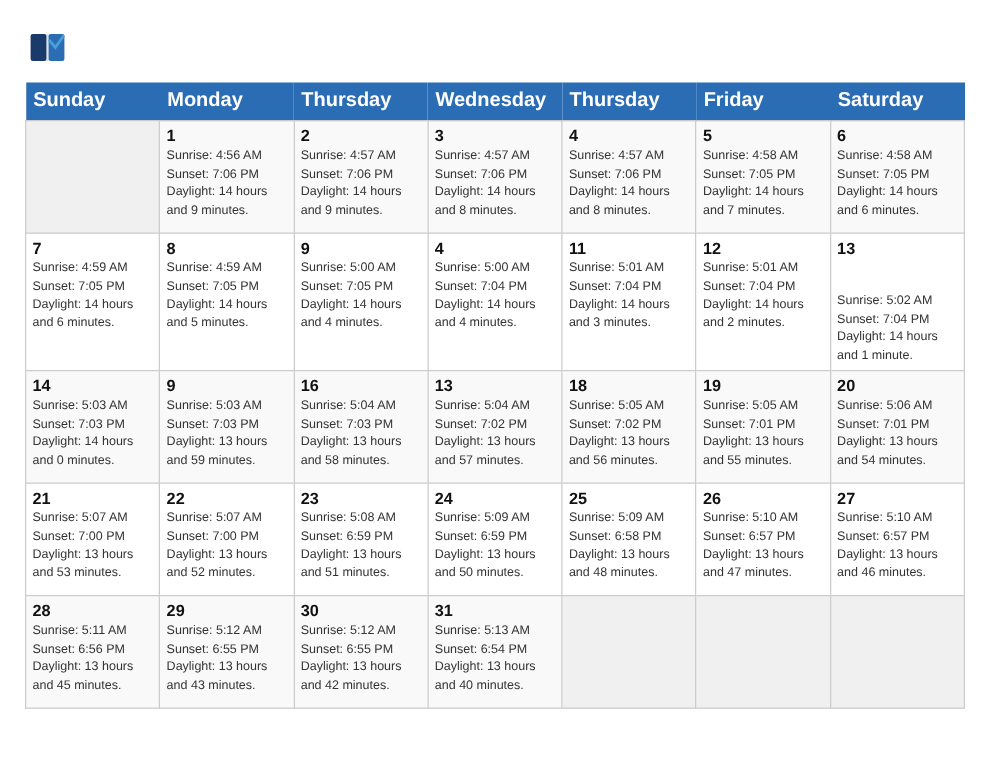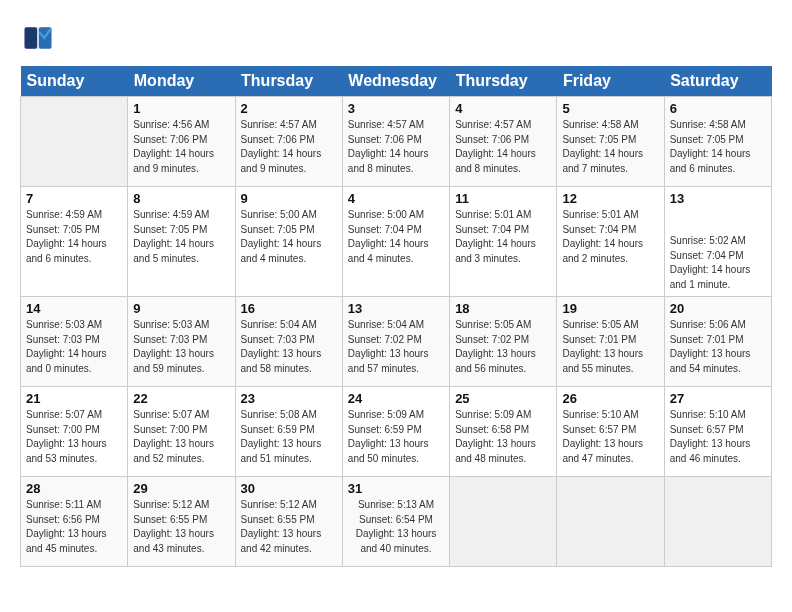--- a/index.html
+++ b/index.html
@@ -338,21 +338,21 @@
         </td>
         <td>
           <span class="day-num">30</span>
           <div class="day-info" style="white-space: pre-line;">Sunrise: 5:12 AM
 Sunset: 6:55 PM
 Daylight: 13 hours
 and 42 minutes.</div>
         </td>
         <td>
           <span class="day-num">31</span>
-          <div class="day-info" style="white-space: pre-line; text-align: center;">Sunrise: 5:13 AM
+          <div class="day-info" style="white-space: pre-line;">Sunrise: 5:13 AM
 Sunset: 6:54 PM
 Daylight: 13 hours
 and 40 minutes.</div>
         </td>
         <td class="empty"></td>
         <td class="empty"></td>
         <td class="empty"></td>
       </tr>
     </tbody>
 </table>

